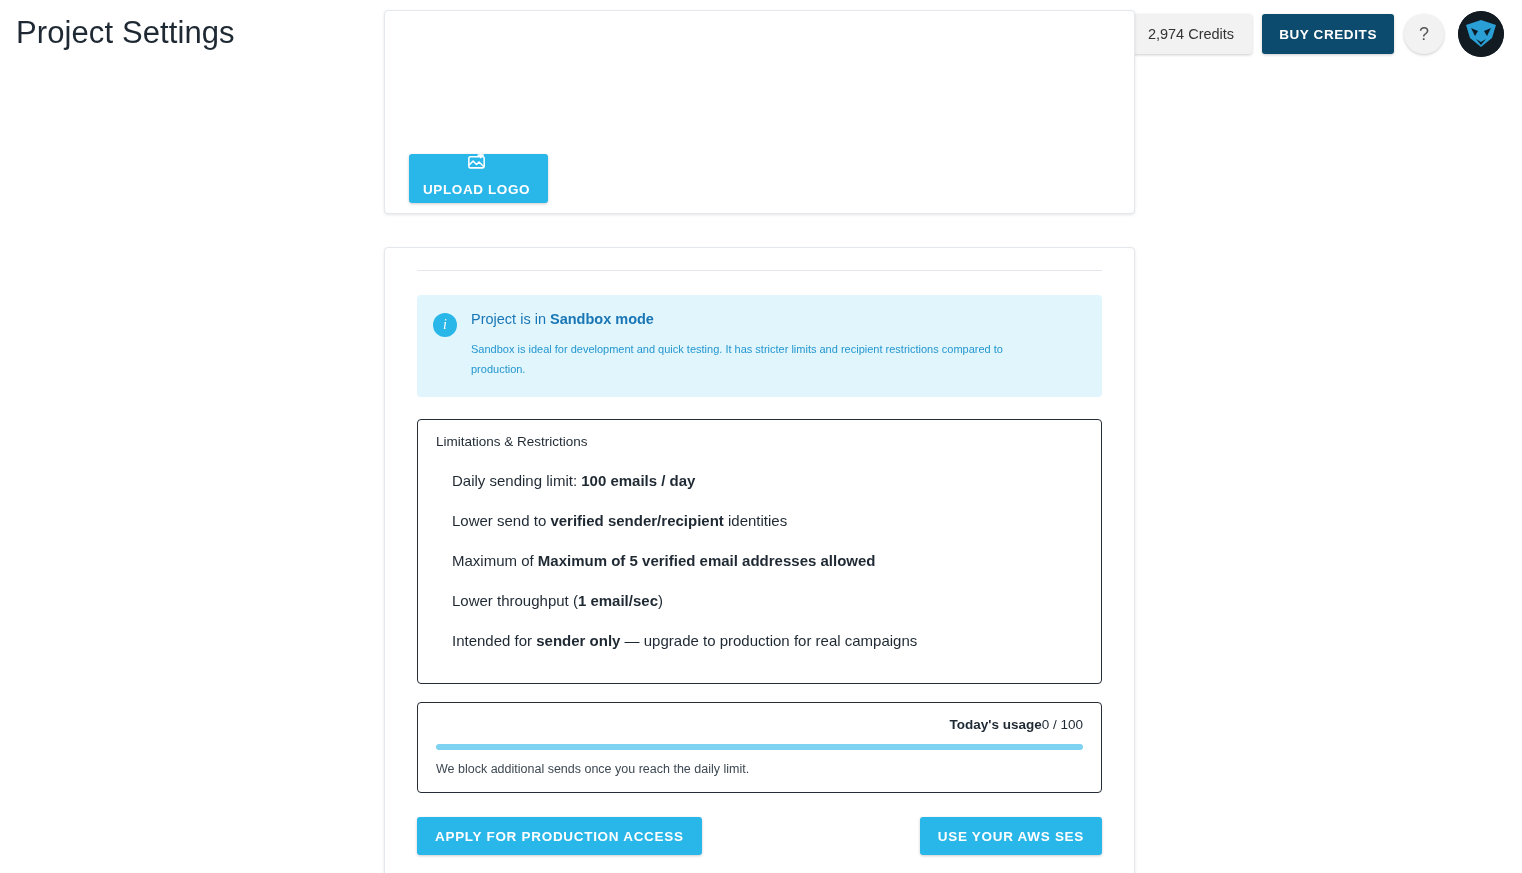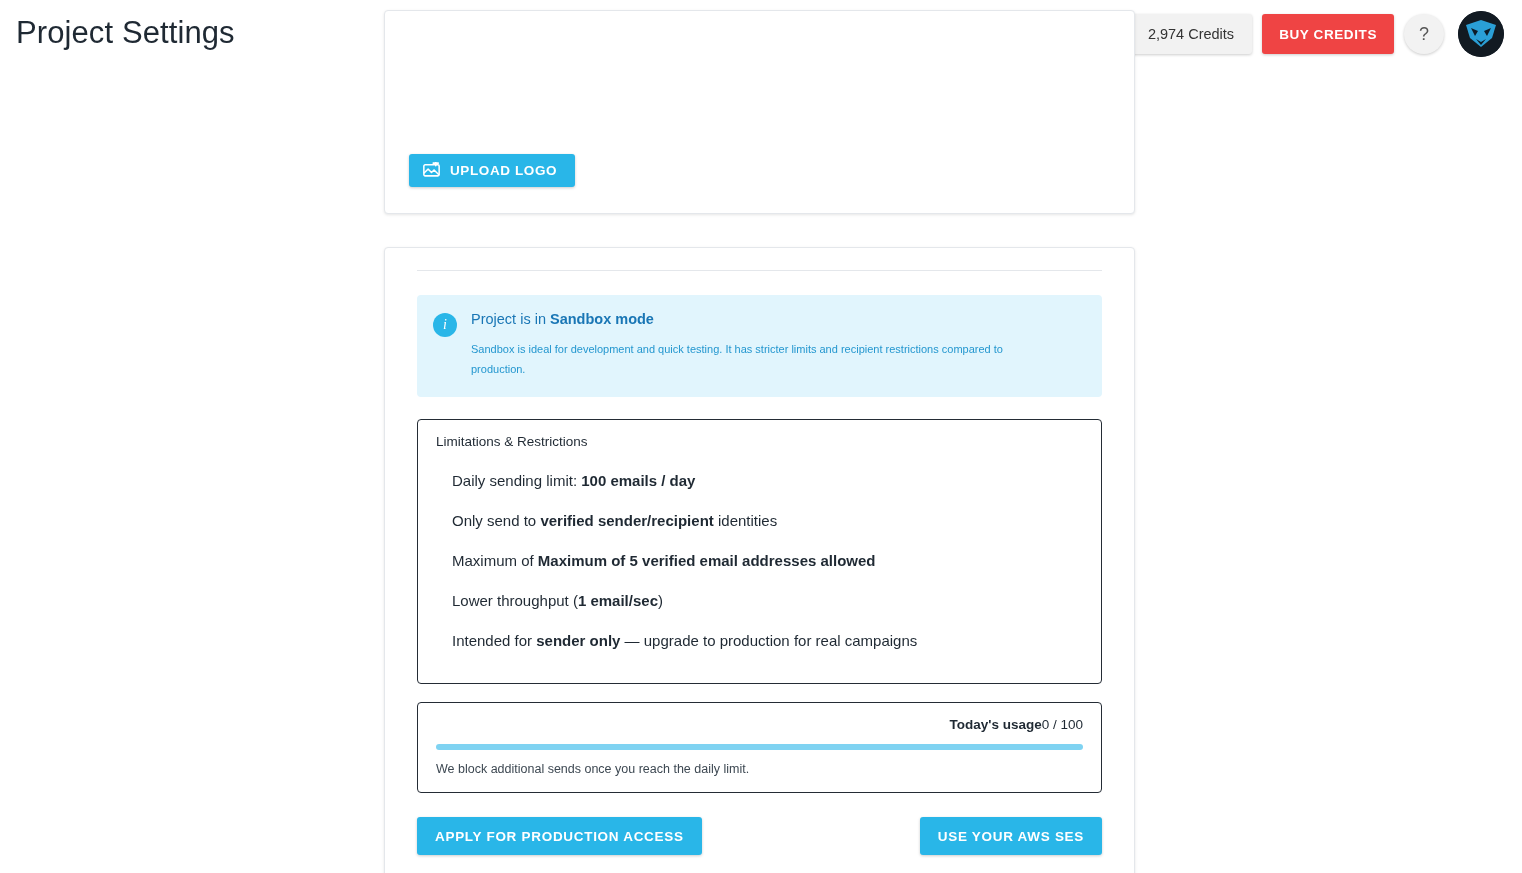--- a/index.html
+++ b/index.html
@@ -66,21 +66,21 @@
     height: 40px;
     display: flex;
     align-items: center;
     gap: 14px;
     padding: 0 18px 0 14px;
     font-size: 14.5px;
     cursor: pointer;
     box-shadow: 0 1px 3px rgba(0,0,0,0.2);
   }
   .buy-btn {
-    background: #ef4444;
+    background: #0c4a6e;
     color: #ffffff;
     border: none;
     border-radius: 3px;
     height: 40px;
     padding: 0 17px;
     font-size: 13.5px;
     font-weight: 700;
     letter-spacing: 0.6px;
     cursor: pointer;
     box-shadow: 0 1px 3px rgba(0,0,0,0.2);
@@ -131,30 +131,31 @@
     padding: 0;
   }
   .upload-btn {
     position: absolute;
     left: 24px;
     top: 143px;
     background: #29b6e8;
     color: #fff;
     border: none;
     border-radius: 3px;
-    height: 33px;
+    height: 49px;
     padding: 0 18px 0 14px;
     display: flex;
     align-items: center;
     gap: 10px;
     font-size: 13.5px;
     font-weight: 700;
     letter-spacing: 0.6px;
     cursor: pointer;
     box-shadow: 0 1px 3px rgba(0,0,0,0.2);
+    flex-direction: column;
   }
 
   
   .card-delivery {
     left: 384px;
     top: 179px;
     width: 751px;
     height: 681px;
     padding: 22px 32px 0 32px;
   }
@@ -356,21 +357,21 @@
       </div>
     </div>
 
     <div class="limits-box">
       <div class="limits-title">Limitations &amp; Restrictions</div>
 
       <div class="limit-item">
         <span>Daily sending limit: </span><b>100 emails / day</b><span></span>
       </div>
       <div class="limit-item">
-        <span>Only send to </span><b>verified sender/recipient</b><span> identities</span>
+        <span>Lower send to </span><b>verified sender/recipient</b><span> identities</span>
       </div>
       <div class="limit-item">
         <span>Maximum of </span><b>Maximum of 5 verified email addresses allowed</b><span></span>
       </div>
       <div class="limit-item">
         <span>Lower throughput (</span><b>1 email/sec</b><span>)</span>
       </div>
       <div class="limit-item">
         <span>Intended for </span><b>sender only</b><span> — upgrade to production for real campaigns</span>
       </div>

